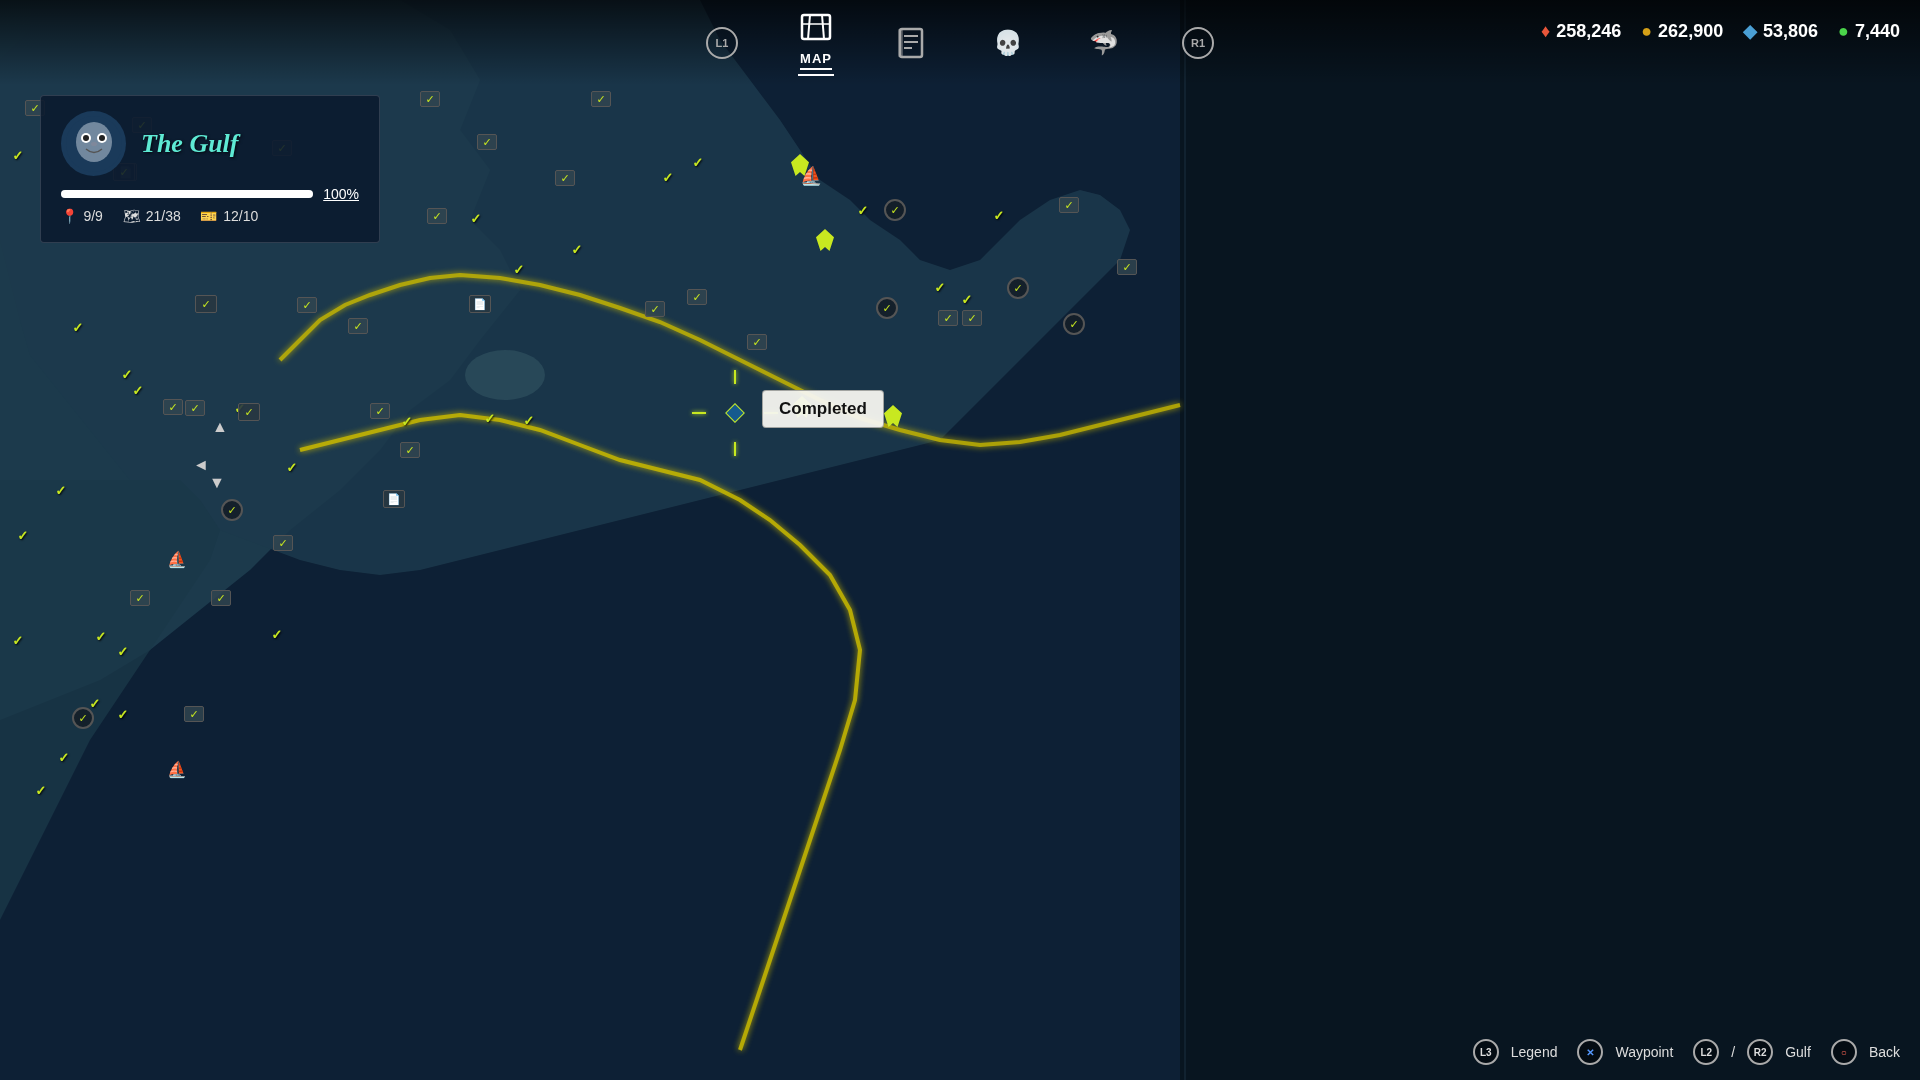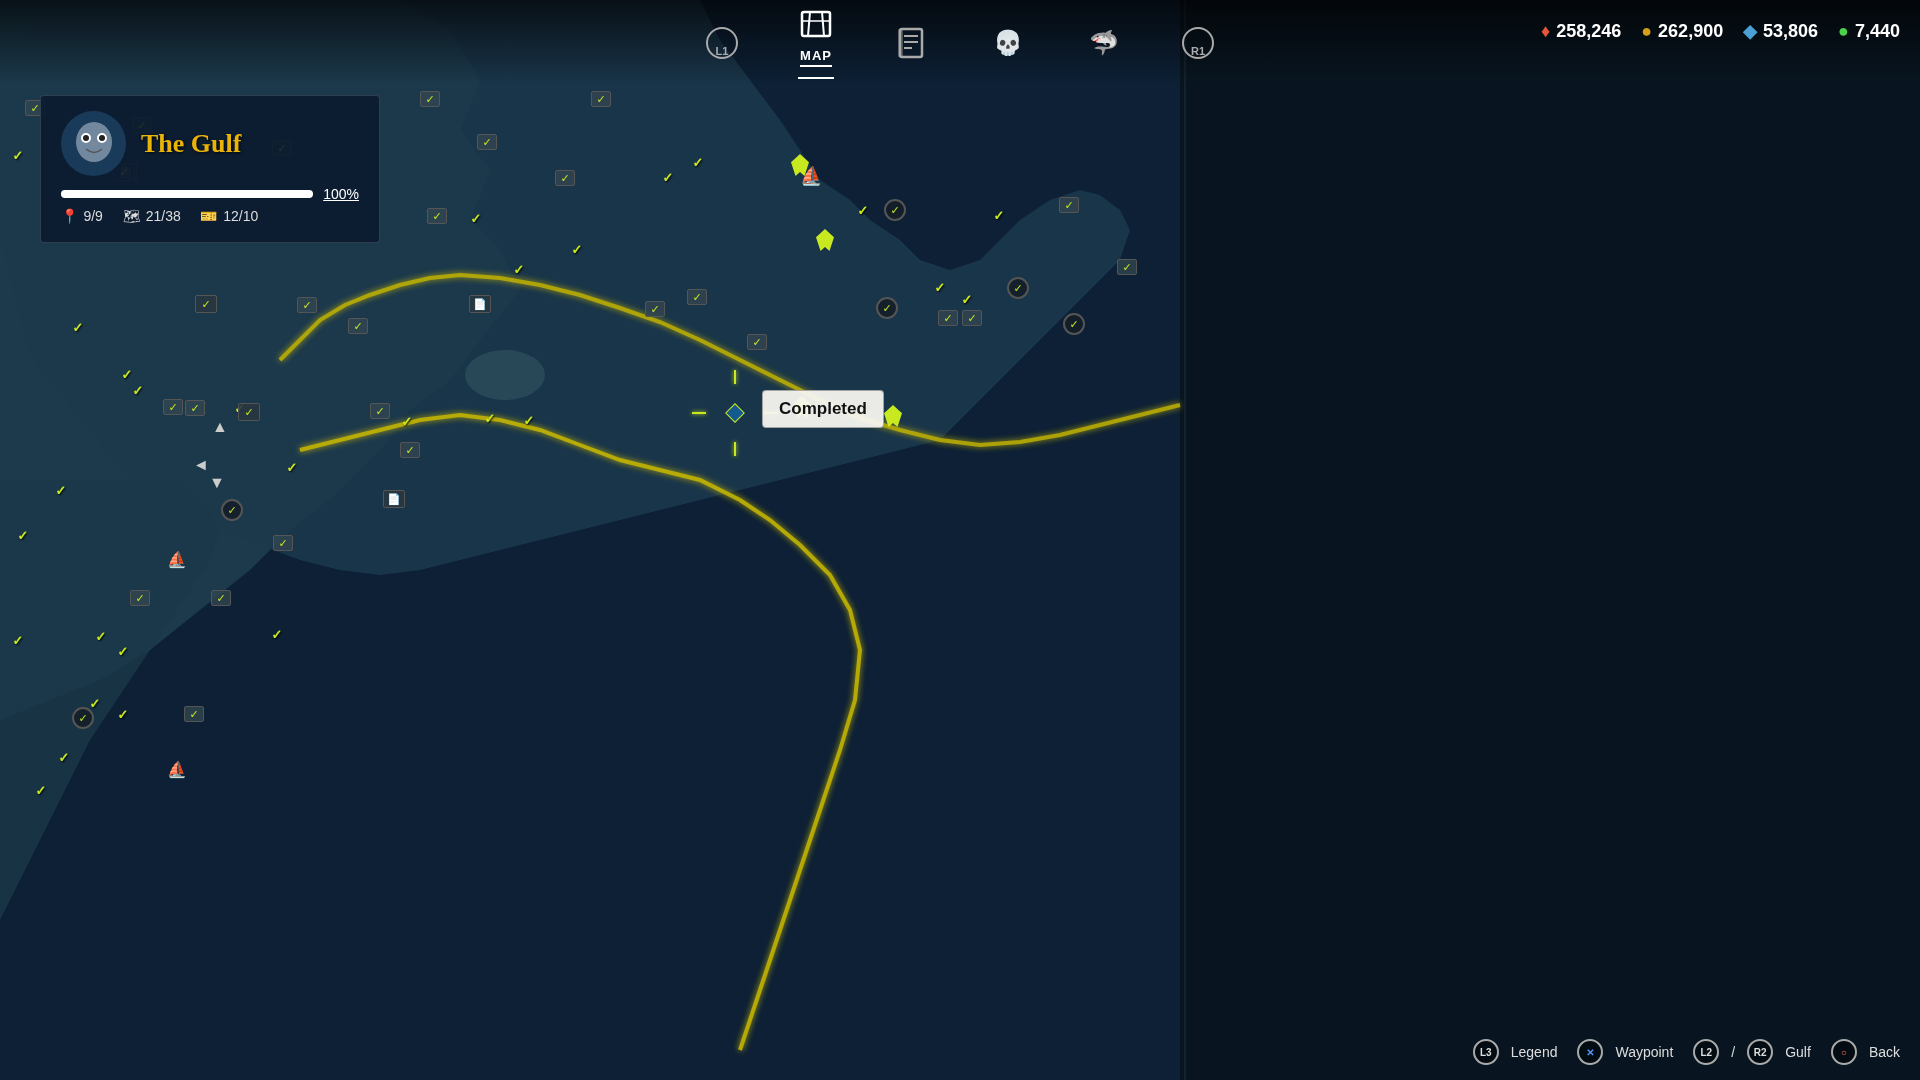--- a/index.html
+++ b/index.html
@@ -49,39 +49,39 @@
       align-items: center;
       color: #aaa;
       font-size: 13px;
       cursor: pointer;
       gap: 4px;
     }
 
     .nav-item.active {
       color: #fff;
       border-bottom: 2px solid #fff;
-      padding-bottom: 10px;
+      padding-bottom: 4px;
     }
 
     .nav-icon {
       width: 36px;
       height: 36px;
       display: flex;
       align-items: center;
       justify-content: center;
       font-size: 22px;
     }
 
     .nav-button-circle {
       width: 32px;
       height: 32px;
       border: 2px solid #aaa;
       border-radius: 50%;
       display: flex;
-      align-items: flex-end;
+      align-items: center;
       justify-content: center;
       font-size: 11px;
       font-weight: bold;
       color: #aaa;
     }
 
     
     #currency-bar {
       position: absolute;
       top: 20px;
@@ -130,21 +130,22 @@
       display: flex;
       align-items: center;
       justify-content: center;
       overflow: hidden;
       flex-shrink: 0;
     }
 
     .region-name {
       font-size: 26px;
       font-weight: bold;
-      color: #eab308;
+      font-style: italic;
+      color: #5eead4;
       font-family: Georgia, serif;
       text-shadow: 1px 1px 3px rgba(0,0,0,0.8);
     }
 
     .progress-bar-container {
       margin: 8px 0 6px;
       display: flex;
       align-items: center;
       gap: 10px;
     }

